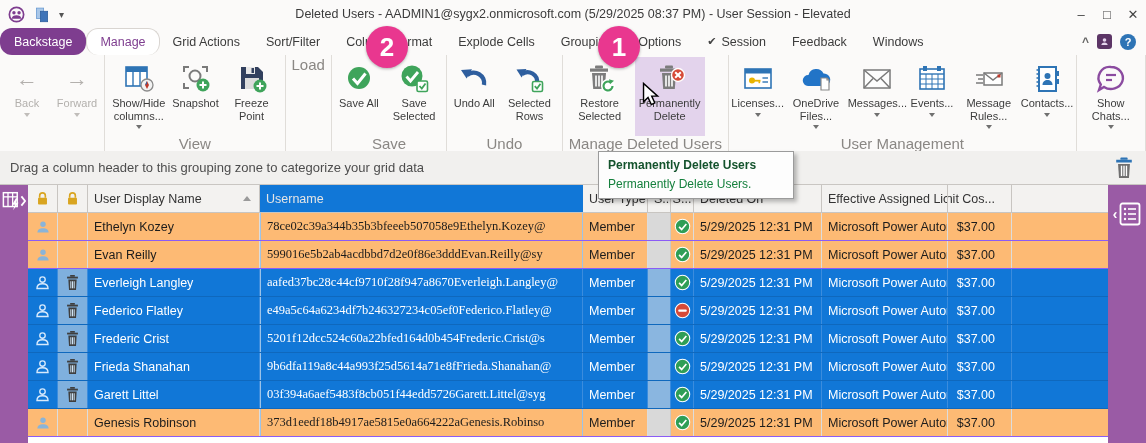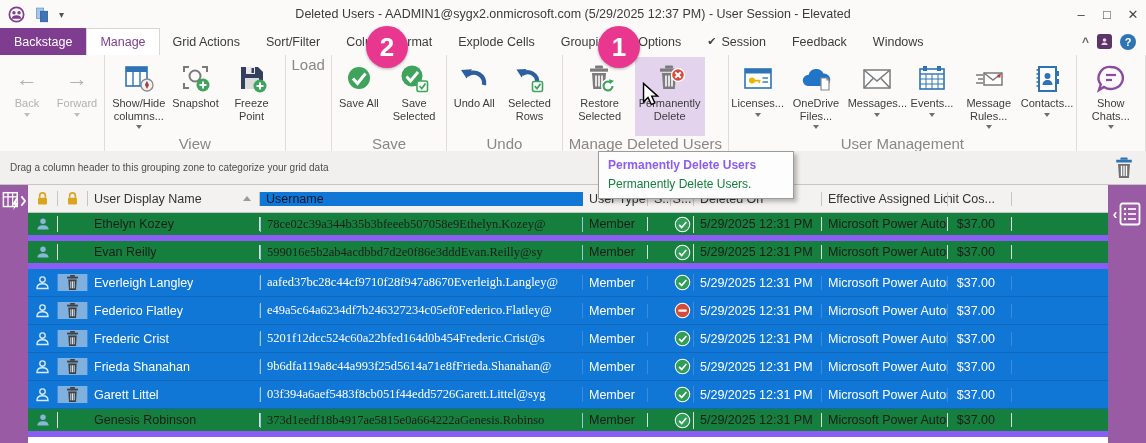--- a/index.html
+++ b/index.html
@@ -9,21 +9,21 @@
   
   .titlebar{position:absolute;left:0;top:0;width:1146px;height:28px;background:#fbfaf9;display:flex;align-items:center;}
   .qat{display:flex;align-items:center;gap:9px;padding-left:8px;}
   .title-text{position:absolute;left:0;right:0;text-align:center;font-size:12.5px;color:#3b3b3b;pointer-events:none;}
   .wincontrols{position:absolute;right:0;top:0;height:28px;display:flex;}
   .winbtn{width:26px;height:28px;display:flex;align-items:center;justify-content:center;font-size:13px;color:#444;cursor:default;}
   .qat-caret{font-size:10px;color:#555;}
 
   
   .tabbar{position:absolute;left:0;top:28px;width:1146px;height:27px;background:#fbfaf9;border-bottom:1px solid #d9d5d1;display:flex;align-items:stretch;}
-  .tab{display:flex;align-items:center;padding:0 13px;font-size:12.5px;color:#3c3c3c;white-space:nowrap;}
+  .tab{display:flex;align-items:center;padding:0 13px;font-size:12.5px;color:#3c3c3c;white-space:nowrap;border-radius:12px;}
   .tab.backstage{background:#7e3d8f;color:#fff;padding:0 14px;}
   .tab.active{background:#fff;color:#7e3d8f;border:1px solid #d9d5d1;border-bottom:none;}
   .tab .tab-check{margin-right:5px;font-size:11px;color:#444;}
   .tabbar-right{margin-left:auto;display:flex;align-items:center;gap:8px;padding-right:10px;}
   .rb-chevron{font-size:12px;font-weight:bold;color:#666;}
   .acct-icon{width:15px;height:15px;background:#5c3566;border-radius:3px;display:flex;align-items:center;justify-content:center;}
   .help-icon{width:16px;height:16px;background:#2e74b5;border-radius:50%;color:#fff;font-size:11px;font-weight:bold;display:flex;align-items:center;justify-content:center;}
 
   
   .ribbon{position:absolute;left:0;top:55px;width:1146px;height:96px;background:#fbfaf9;border-bottom:1px solid #d4d0cc;display:flex;}
@@ -33,63 +33,63 @@
   .rbtn{display:flex;flex-direction:column;align-items:center;padding:4px 3px 0 3px;min-width:44px;cursor:default;}
   .rbtn .ricon{height:36px;display:flex;align-items:center;justify-content:center;}
   .rbtn .rlabel{font-size:11px;color:#3c3c3c;text-align:center;line-height:12.5px;max-width:64px;}
   .rbtn.disabled .rlabel{color:#b3b0ad;}
   .rbtn.hilite{background:#e3d3ec;}
   .caret{width:0;height:0;border-left:3.5px solid transparent;border-right:3.5px solid transparent;border-top:4px solid #707070;margin-top:3px;}
   .rbtn.disabled .caret{border-top-color:#c0bdba;}
   .big-glyph{font-size:22px;color:#b3b0ad;font-weight:bold;line-height:1;}
 
   
-  .groupzone{position:absolute;left:0;top:151px;width:1146px;height:34px;background:#f1f0ee;border-bottom:1px solid #c9c6c2;display:flex;align-items:center;font-size:10px;color:#4d4d4d;padding-left:10px;box-sizing:border-box;}
+  .groupzone{position:absolute;left:0;top:151px;width:1146px;height:34px;background:#f1f0ee;border-bottom:1px solid #c9c6c2;display:flex;align-items:center;font-size:13px;color:#4d4d4d;padding-left:10px;box-sizing:border-box;}
   .gz-trash{position:absolute;right:11px;top:5px;}
 
   
   .gridwrap{position:absolute;left:0;top:185px;width:1146px;bottom:0;display:flex;}
   .left-strip{width:28px;background:#9a5ba5;flex:none;display:flex;flex-direction:column;align-items:center;padding-top:5px;box-sizing:border-box;}
   .right-panel{width:38px;background:#9a5ba5;flex:none;display:flex;align-items:flex-start;justify-content:center;padding-top:17px;box-sizing:border-box;position:relative;}
   .rp-chev{color:#fff;font-size:14px;font-weight:bold;margin-right:2px;margin-top:4px;}
   .grid-main{flex:1;overflow:hidden;}
-  .ghead,.grow{display:flex;height:28px;box-sizing:border-box;align-items:center;}
+  .ghead,.grow{display:flex;height:28px;box-sizing:border-box;}
   .ghead{background:#f3f2f0;border-bottom:1px solid #c8c5c1;}
   .gcell{box-sizing:border-box;border-right:1px solid #dcdcdc;display:flex;align-items:center;overflow:hidden;white-space:nowrap;flex:none;}
   .ghead .gcell{border-right:1px solid #c8c5c1;font-size:12.5px;color:#333;padding-left:6px;}
   .c-ia{width:30px;justify-content:center;padding-left:0 !important;}
   .c-ib{width:30px;justify-content:center;padding-left:0 !important;}
   .c-name{width:172px;padding-left:6px;}
   .c-user{width:323px;padding-left:6px;}
   .c-type{width:65px;padding-left:6px;}
   .c-s1{width:23px;}
   .c-s2{width:23px;justify-content:center;padding-left:0 !important;}
   .c-date{width:128px;padding-left:6px;}
   .c-lic{width:126px;padding-left:6px;}
   .c-cost{width:64px;justify-content:flex-end;padding-right:16px;}
   .c-fill{width:96px;border-right:none !important;}
-  .ghead .c-user{background:#1177d7;color:#0f172a;border-right:1px solid #1177d7;}
+  .ghead .c-user{background:#1177d7;color:#e5e5e5;border-right:1px solid #1177d7;}
   .sort-asc{margin-left:auto;margin-right:8px;width:0;height:0;border-left:4px solid transparent;border-right:4px solid transparent;border-bottom:5px solid #9a9a9a;}
-  .grow{border-bottom:6px solid #8b5cf6;font-size:12.5px;color:#1c1c1c;background:#15803d;}
+  .grow{border-bottom:1px solid #8b5cf6;font-size:12.5px;color:#1c1c1c;background:#fdba74;}
   .grow .c-user{border-left:1px solid #9cc3e8;border-right:1px solid #9cc3e8;font-family:Liberation Serif, serif;}
   .grow .c-s1{background:#d9d9d9;border-right:1px solid #c9c9c9;}
   .grow.sel{background:#1177d7;color:#fff;border-bottom:1px solid #0f68bd;}
   .grow.sel .gcell{border-right-color:#3b8cdd;}
   .grow.sel .c-s1{background:#8ab6e0;}
   .grow.sel .c-ib{background:#7fb0de;}
   .person-outline{display:none;}
   .grow.sel .person-outline{display:block;}
   .row-trash{display:none;}
   .grow.sel .row-trash{display:block;}
   .ic-blocked{display:none;}
   .grow.blocked .ic-blocked{display:block;}
 
   
   .tooltip{position:absolute;left:598px;top:151px;width:176px;background:#fdfdfd;border:1px solid #9b9b9b;box-shadow:3px 3px 4px rgba(0,0,0,.25);padding:6px 9px 7px 9px;z-index:40;}
-  .tooltip .tt-title{font-size:12px;font-weight:bold;color:#8b5cf6;margin-bottom:5px;white-space:nowrap;}
+  .tooltip .tt-title{font-size:12px;font-weight:bold;color:#14532d;margin-bottom:5px;white-space:nowrap;}
   .tooltip .tt-body{font-size:12px;color:#15803d;white-space:nowrap;}
   .badge{position:absolute;width:42px;height:42px;border-radius:50%;background:#e9378f;color:#fff;font-size:26px;font-weight:bold;display:flex;align-items:center;justify-content:center;z-index:50;box-shadow:0 1px 3px rgba(0,0,0,.3);}
   #badge-2{left:366px;top:26px;}
   #badge-1{left:598px;top:26px;}
   .cursor{position:absolute;left:641px;top:82px;z-index:60;}
 </style>
 </head>
 <body>
 
 <div id="app">
@@ -101,21 +101,21 @@
         <circle cx="7" cy="8" r="2" fill="#7e3d8f"></circle>
           <circle cx="13" cy="8" r="2" fill="#7e3d8f"></circle>
         <path d="M4.5 15c0-3 2.5-4 5.5-4s5.5 1 5.5 4z" fill="#7e3d8f"></path>
       </svg>
       <svg width="16" height="17" viewBox="0 0 20 20">
         <rect x="3" y="2" width="9" height="13" fill="#a9c7e8" stroke="#6b9bd2"></rect>
         <rect x="8" y="6" width="9" height="13" fill="#3f74b8" stroke="#2e5f9e"></rect>
       </svg>
       <span class="qat-caret">▾</span>
     </div>
-    <div class="title-text">Deleted Users - AADMIN1@sygx2.onmicrosoft.com (5/29/2025 12:37 PM) - User Session - Elevated</div>
+    <div class="title-text">Deleted Users - AADMIN1@sygx2.onmicrosoft.com (5/29/2025 08:37 PM) - User Session - Elevated</div>
     <div class="wincontrols">
       <div class="winbtn">–</div>
       <div class="winbtn">□</div>
       <div class="winbtn">✕</div>
     </div>
   </div>
 
   <div class="tabbar">
     <div class="tab backstage">Backstage</div>
     <div class="tab active">Manage</div>

